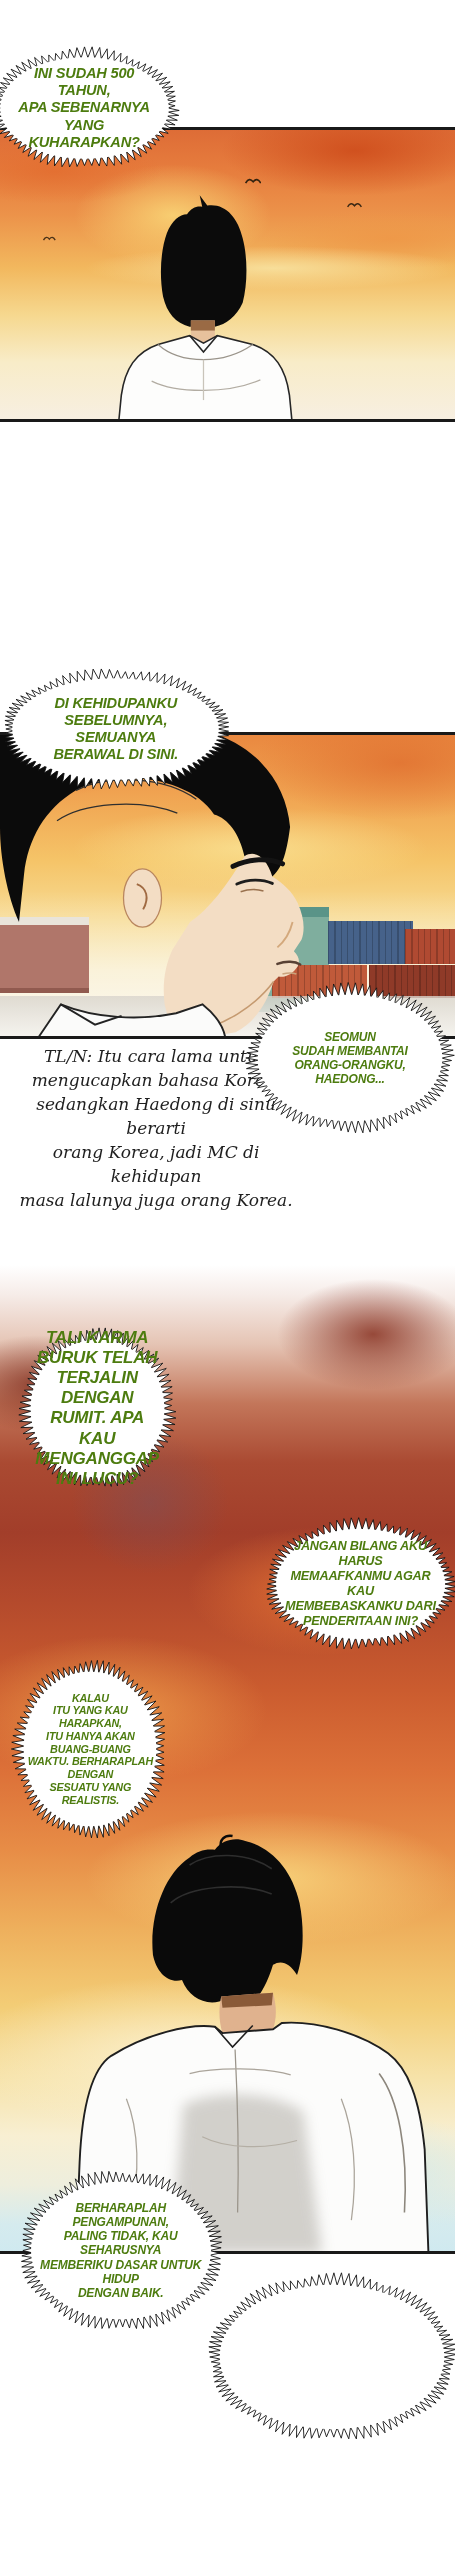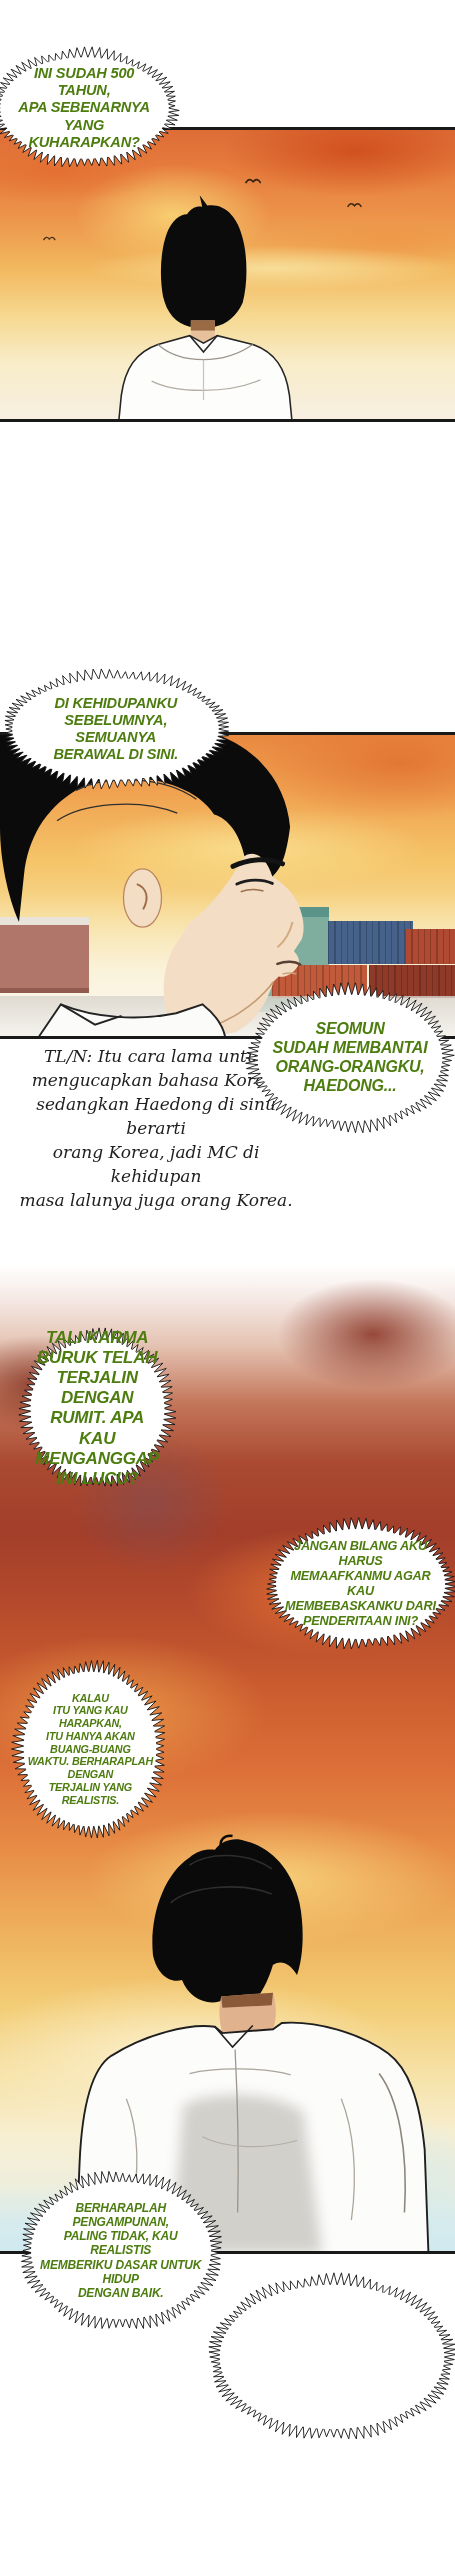--- a/index.html
+++ b/index.html
@@ -161,21 +161,21 @@
     <div class="txt" style="font-size:14.6px">DI KEHIDUPANKU
 SEBELUMNYA, SEMUANYA
 BERAWAL DI SINI.</div>
   </div>
 
   <div class="bubble" style="left:245px;top:982px;width:210px;height:152px">
       <svg viewBox="0 0 332 240">
         <path d="M310.3,120.0L326.6,124.0L309.7,126.9L323.8,131.9L308.6,133.8L321.8,139.7L306.8,140.6L321.5,148.0L304.5,147.4L320.1,156.3L301.7,154.1L317.6,164.6L298.2,160.7L313.8,172.6L294.1,167.2L308.7,180.3L289.3,173.5L302.4,187.4L283.1,179.0L295.0,193.8L276.3,184.2L286.6,199.4L269.1,189.1L277.5,204.2L261.5,193.6L267.7,208.1L253.5,197.9L257.5,211.3L245.2,201.8L248.7,216.5L236.6,205.5L239.8,222.2L227.6,208.9L230.3,227.3L218.4,212.0L220.0,231.6L208.9,214.7L209.2,234.9L199.1,217.1L197.9,237.2L189.1,218.5L186.4,238.3L178.8,218.9L174.7,238.2L168.6,218.8L163.1,237.1L158.4,218.3L151.8,235.0L148.2,217.4L140.8,232.0L138.2,216.2L130.2,228.6L128.3,214.6L118.8,228.6L118.6,212.7L107.5,227.7L109.0,210.5L96.3,226.0L99.6,207.8L85.4,223.3L90.4,204.8L75.1,219.6L81.5,201.4L65.5,214.8L73.5,196.9L56.8,209.2L66.1,191.9L49.0,202.7L59.3,186.6L42.3,195.6L52.9,181.1L36.6,188.1L47.1,175.4L31.9,180.3L41.7,169.5L26.7,173.2L36.8,163.4L19.9,167.0L32.5,157.2L13.8,160.2L28.7,150.8L8.8,152.8L25.4,144.2L4.9,145.0L22.8,137.5L2.3,136.8L20.8,130.6L1.1,128.4L20.6,123.5L1.3,120.0L21.1,116.5L2.8,111.7L22.3,109.6L5.6,103.7L24.0,102.8L9.4,96.0L26.3,96.0L14.2,88.8L29.2,89.4L16.9,81.0L32.6,82.9L19.3,72.8L36.6,76.4L22.8,64.6L41.1,70.2L27.4,56.8L46.2,64.0L33.2,49.4L51.9,58.1L40.1,42.5L58.5,52.6L48.2,36.5L66.0,48.0L57.1,31.3L74.0,43.7L66.9,27.0L82.3,39.8L77.2,23.6L91.0,36.2L87.9,21.1L99.9,32.9L98.8,19.2L109.1,29.9L108.2,14.1L118.6,27.3L118.3,9.6L128.2,25.0L128.9,5.9L138.1,23.0L140.0,3.0L148.1,21.5L151.4,1.3L158.3,20.3L163.1,0.6L168.6,20.4L174.7,1.2L178.8,21.3L186.2,2.8L188.9,22.6L197.4,5.5L198.8,24.2L208.1,9.1L208.6,26.3L218.3,13.5L218.2,28.7L228.4,17.0L227.5,31.3L239.5,18.5L236.6,34.3L250.3,20.8L245.5,37.7L260.8,24.1L254.1,41.4L270.7,28.3L262.3,45.5L279.8,33.4L270.1,49.9L287.9,39.4L276.7,55.5L295.1,46.2L282.7,61.3L301.1,53.6L288.1,67.3L305.9,61.4L293.0,73.4L309.6,69.4L297.3,79.7L312.4,77.5L301.1,86.1L316.9,84.8L304.4,92.7L322.0,91.9L307.1,99.3L326.1,99.5L309.2,106.1L329.1,107.5L310.8,113.0L330.9,115.8L311.6,120.0Z" fill="#ffffff" stroke="#101010" stroke-width="1.4"></path>
         <ellipse cx="166" cy="120" rx="146" ry="100" fill="#ffffff"></ellipse>
       </svg>
-    <div class="txt" style="font-size:16px">SEOMUN
+    <div class="txt" style="font-size:12px">SEOMUN
 SUDAH MEMBANTAI
 ORANG-ORANGKU,
 HAEDONG...</div>
   </div>
 
   <div class="bubble" style="left:17.7px;top:1327px;width:159px;height:163px">
       <svg viewBox="0 0 252 258">
         <path d="M230.8,129.0L250.2,134.1L230.9,137.6L250.2,144.2L230.4,146.2L248.9,154.4L228.7,154.7L246.3,164.2L225.9,162.8L242.4,173.6L222.6,170.7L237.4,182.3L218.7,178.3L231.4,190.4L214.4,185.6L224.6,197.6L209.7,192.6L217.8,204.6L204.5,199.2L213.2,213.2L198.9,205.5L207.7,221.5L193.0,211.5L201.3,229.2L186.6,217.0L193.9,236.0L179.9,222.1L185.7,241.7L172.8,226.7L176.8,246.3L164.9,229.9L167.4,249.7L156.9,232.3L157.7,251.7L148.7,234.1L147.8,252.4L140.5,235.3L138.0,252.0L132.2,235.9L128.4,250.5L123.9,236.0L118.9,250.2L115.7,235.5L109.3,251.3L107.4,234.6L99.5,251.4L99.3,233.0L89.6,250.2L91.2,230.9L79.9,247.9L83.2,228.2L70.6,244.2L75.5,224.7L61.9,239.2L68.5,219.9L54.0,233.1L62.0,214.5L46.8,226.1L55.9,208.7L40.7,218.2L50.2,202.5L35.5,209.7L44.8,196.0L31.2,200.8L40.0,189.1L24.9,193.5L35.5,181.9L18.4,186.0L31.5,174.5L12.7,177.7L27.9,166.7L8.0,168.8L24.9,158.7L4.5,159.3L22.4,150.5L2.2,149.3L21.0,141.9L1.3,139.2L20.9,133.3L1.7,129.0L21.3,124.7L3.4,119.0L22.3,116.2L6.3,109.3L23.9,107.8L10.1,100.1L26.0,99.6L14.2,91.3L28.6,91.5L15.6,81.4L31.6,83.6L17.9,71.7L35.2,75.9L21.3,62.2L39.2,68.4L25.8,53.2L43.8,61.2L31.5,44.8L48.9,54.3L38.2,37.3L55.1,48.5L45.9,30.8L61.9,43.4L54.4,25.4L69.0,38.8L63.4,21.2L76.3,34.7L72.7,18.1L83.8,31.1L82.3,16.0L91.5,28.1L91.2,13.0L99.4,25.5L99.9,8.5L107.4,23.4L109.0,4.9L115.6,21.9L118.6,2.4L123.9,21.0L128.5,1.2L132.3,20.7L138.4,1.3L140.7,21.1L148.3,2.8L148.9,23.2L157.9,5.6L156.8,25.8L167.0,9.6L164.6,29.1L175.4,14.8L172.0,32.8L183.2,20.9L179.2,37.0L190.3,27.6L186.1,41.7L198.6,32.3L192.7,46.8L207.2,37.0L199.1,52.3L215.4,42.7L205.0,58.3L222.9,49.4L210.6,64.7L229.5,57.1L215.7,71.6L235.0,65.5L220.0,79.0L239.4,74.7L223.0,87.1L242.5,84.4L225.5,95.3L244.3,94.4L227.4,103.6L244.9,104.4L228.8,112.0L244.5,114.4L229.7,120.5L243.5,124.2L230.0,129.0Z" fill="#ffffff" stroke="#101010" stroke-width="1.4"></path>
         <ellipse cx="126" cy="129" rx="106" ry="109" fill="#ffffff"></ellipse>
       </svg>
@@ -197,30 +197,30 @@
 
   <div class="bubble" style="left:11.4px;top:1659px;width:158px;height:180px">
       <svg viewBox="0 0 250 285">
         <path d="M228.1,142.5L242.2,147.6L227.7,151.6L241.9,157.8L226.9,160.7L242.6,168.3L225.7,169.7L242.3,178.9L223.9,178.6L240.9,189.4L221.7,187.4L238.4,199.7L219.0,196.1L234.6,209.5L215.5,204.3L229.7,218.7L210.8,211.9L223.8,227.1L205.7,218.9L217.0,234.6L200.2,225.6L209.5,241.1L194.4,231.8L201.5,246.6L188.4,237.5L193.2,251.3L182.0,242.9L186.7,258.4L175.4,247.7L179.8,265.2L168.6,252.1L172.2,271.2L161.5,256.0L164.0,276.1L154.2,259.4L155.2,279.9L146.7,262.1L146.1,282.3L138.8,263.6L136.7,283.4L130.9,264.0L127.3,283.2L123.0,263.7L118.1,281.6L115.2,262.8L109.1,278.8L107.5,261.4L100.6,275.1L99.9,259.4L92.3,271.5L92.4,256.9L83.1,270.3L85.1,253.8L74.0,268.0L77.8,250.2L65.1,264.6L70.8,246.1L56.5,260.1L63.9,241.4L48.6,254.3L57.4,236.1L41.3,247.4L51.8,229.6L35.0,239.6L46.7,222.6L29.6,230.9L42.1,215.2L25.3,221.5L37.9,207.4L22.0,211.7L34.2,199.5L19.6,201.7L30.8,191.2L15.7,192.4L27.8,182.8L10.8,183.4L25.3,174.1L6.6,173.8L23.2,165.3L3.5,163.7L21.6,156.3L1.4,153.2L20.5,147.1L0.6,142.5L20.2,137.9L1.1,131.8L21.3,128.7L2.9,121.2L23.0,119.7L5.8,111.0L25.1,110.8L9.8,101.3L27.7,102.2L14.6,92.1L30.8,93.8L20.2,83.6L34.2,85.6L22.9,73.9L38.0,77.6L26.1,64.1L42.3,70.0L30.2,54.6L46.9,62.6L35.4,45.8L52.0,55.6L41.5,37.7L57.5,49.0L48.5,30.6L63.8,43.4L56.3,24.6L70.6,38.7L64.7,19.8L77.7,34.6L73.6,16.1L85.0,31.1L82.7,13.7L92.4,28.1L91.9,12.3L99.9,25.6L100.9,11.1L107.5,23.7L109.3,7.3L115.2,22.3L118.1,4.4L123.0,21.5L127.3,2.6L130.9,21.3L136.7,2.0L138.8,21.7L146.1,2.8L146.7,22.7L155.3,4.9L154.3,25.3L164.2,8.4L161.6,28.7L172.5,13.1L168.7,32.7L180.3,18.9L175.5,37.2L187.3,25.6L182.1,42.1L193.7,33.0L188.3,47.5L200.7,39.2L194.4,53.3L208.8,44.7L200.1,59.5L216.4,51.0L205.5,66.2L223.3,58.3L210.6,73.3L229.5,66.5L215.2,80.8L234.6,75.5L219.3,88.8L238.6,85.2L222.0,97.5L241.5,95.4L224.2,106.3L243.1,105.9L225.8,115.3L243.6,116.5L227.0,124.3L243.1,127.1L227.7,133.4L241.6,137.4L228.0,142.5Z" fill="#ffffff" stroke="#101010" stroke-width="1.4"></path>
         <ellipse cx="125" cy="142.5" rx="105" ry="122.5" fill="#ffffff"></ellipse>
       </svg>
     <div class="txt" style="font-size:10.8px">KALAU
 ITU YANG KAU HARAPKAN,
 ITU HANYA AKAN BUANG-BUANG
 WAKTU. BERHARAPLAH DENGAN
-TERJALIN YANG REALISTIS.</div>
+SESUATU YANG REALISTIS.</div>
   </div>
 
   <div class="bubble" style="left:17.7px;top:2169px;width:206px;height:163px">
       <svg viewBox="0 0 325 258">
         <path d="M303.0,129.0L318.6,133.2L302.8,136.4L319.8,141.9L302.1,143.8L319.9,150.7L300.8,151.2L318.8,159.5L299.0,158.5L316.5,168.2L296.5,165.8L312.9,176.6L292.6,172.7L308.0,184.5L287.9,179.2L302.0,191.9L282.7,185.5L294.9,198.5L277.0,191.5L287.1,204.5L270.9,197.2L278.7,209.7L264.4,202.7L271.0,215.5L257.5,207.9L264.5,222.7L250.3,212.9L257.1,229.5L242.6,217.5L248.9,235.7L234.7,221.9L239.9,241.1L226.3,225.9L230.2,245.6L217.6,229.5L219.9,249.0L208.2,231.7L209.1,251.2L198.7,233.4L198.1,252.4L189.1,234.6L187.0,252.5L179.5,235.4L176.0,251.6L169.8,235.9L165.2,250.0L160.1,236.0L154.5,250.8L150.4,235.7L143.5,252.1L140.7,235.1L132.4,252.5L131.1,234.0L121.4,251.9L121.5,232.5L110.5,250.2L112.1,230.6L99.9,247.4L103.0,227.8L89.8,243.5L94.5,224.0L80.5,238.6L86.3,219.8L71.8,232.8L78.5,215.2L64.0,226.3L71.1,210.4L57.1,219.2L64.0,205.3L50.8,212.0L57.3,200.0L42.1,207.1L51.0,194.4L34.0,201.5L45.1,188.5L26.5,195.2L39.7,182.4L20.0,188.2L34.7,176.0L14.5,180.6L30.3,169.3L10.2,172.4L27.2,162.2L7.1,163.9L25.0,154.9L5.4,155.1L23.4,147.5L4.9,146.3L22.4,140.1L5.6,137.5L22.0,132.7L7.2,129.0L22.1,125.3L8.2,120.6L22.7,117.9L7.2,112.0L23.8,110.6L7.2,103.3L25.5,103.3L8.4,94.5L27.8,96.0L10.7,85.8L30.6,88.8L14.4,77.3L34.1,81.7L19.2,69.4L39.2,75.3L25.2,62.0L44.7,69.2L32.3,55.3L50.7,63.4L40.2,49.3L57.2,57.9L48.9,44.2L64.0,52.7L58.0,39.8L71.2,47.7L65.6,33.7L78.7,43.0L73.1,27.0L86.5,38.6L81.3,20.9L94.7,34.5L90.3,15.5L103.3,30.8L100.0,10.9L112.1,27.4L110.4,7.5L121.3,24.8L121.1,5.1L130.9,23.4L132.1,3.9L140.6,22.5L143.3,3.7L150.4,22.0L154.3,4.7L160.1,21.9L165.2,6.5L169.8,22.1L175.8,9.0L179.4,22.8L186.6,7.9L189.0,23.8L197.7,7.6L198.6,25.1L208.7,8.2L208.0,26.9L219.6,9.8L217.3,29.1L230.1,12.6L226.5,31.8L240.2,16.4L235.0,35.5L249.6,21.2L243.0,40.0L258.2,27.0L250.5,44.8L266.0,33.5L257.7,49.9L272.8,40.6L264.5,55.3L278.8,48.2L270.8,60.9L285.0,55.1L276.8,66.7L293.0,60.8L282.3,72.7L300.3,67.1L287.4,79.0L306.8,74.1L292.0,85.5L312.3,81.6L296.1,92.3L316.6,89.8L299.6,99.3L319.6,98.3L301.4,106.7L321.4,107.1L302.6,114.1L321.8,115.9L303.2,121.6L321.0,124.7L303.2,129.0Z" fill="#ffffff" stroke="#101010" stroke-width="1.4"></path>
         <ellipse cx="162.5" cy="129" rx="142.5" ry="109" fill="#ffffff"></ellipse>
       </svg>
     <div class="txt" style="font-size:12px">BERHARAPLAH PENGAMPUNAN,
-PALING TIDAK, KAU REALISTIS
+PALING TIDAK, KAU SEHARUSNYA
 MEMBERIKU DASAR UNTUK HIDUP
 DENGAN BAIK.</div>
   </div>
 
   <div class="bubble" style="left:207px;top:2272px;width:250px;height:170px">
       <svg viewBox="0 0 395 268">
         <path d="M373.5,134.0L390.8,138.0L372.9,140.8L388.2,145.7L371.7,147.6L384.7,153.1L370.1,154.4L383.8,160.9L367.9,161.1L382.9,169.0L365.2,167.7L381.0,177.1L362.1,174.3L378.0,185.1L358.3,180.9L373.9,192.8L354.0,187.3L368.5,200.1L348.7,193.4L362.0,206.9L342.4,198.9L354.5,213.1L335.6,204.1L346.1,218.6L328.3,209.1L336.9,223.3L320.7,213.9L327.2,227.4L312.8,218.4L317.3,231.2L304.5,222.8L309.4,237.6L295.9,226.9L300.8,243.6L287.0,230.8L291.5,249.1L277.8,234.5L281.4,253.8L268.3,237.9L270.7,257.7L258.4,240.9L259.5,260.6L248.1,242.9L247.9,262.5L237.5,244.1L236.0,263.4L226.9,245.1L224.0,263.3L216.2,245.7L212.1,262.3L205.5,246.0L200.4,260.6L194.8,246.0L188.8,260.2L184.1,245.7L177.1,261.7L173.5,245.2L165.1,262.4L162.8,244.4L153.2,262.3L152.2,243.2L141.4,261.3L141.8,241.7L129.9,259.2L131.5,239.8L118.7,256.2L121.8,236.5L108.2,252.1L112.4,232.9L98.3,247.2L103.4,229.1L89.1,241.6L94.6,225.0L80.7,235.5L86.3,220.7L73.0,228.9L78.2,216.2L63.8,224.5L70.5,211.4L54.3,220.2L63.2,206.5L45.3,215.3L56.2,201.4L37.1,209.7L49.7,196.0L29.8,203.4L43.6,190.3L23.6,196.5L38.5,184.3L18.5,189.1L34.5,177.7L14.6,181.4L31.0,171.1L11.9,173.4L28.2,164.5L10.3,165.3L25.8,157.8L9.8,157.2L24.0,151.0L9.9,149.3L22.7,144.2L6.7,141.8L21.9,137.4L4.4,134.0L21.6,130.6L3.1,126.0L21.9,123.7L2.9,117.9L22.7,116.8L4.1,109.8L24.2,109.9L6.4,101.8L27.0,103.2L10.1,94.1L30.7,96.8L14.9,86.8L35.0,90.5L20.9,79.9L39.8,84.4L27.7,73.6L45.0,78.5L35.3,67.9L50.7,72.7L42.0,61.7L56.7,67.0L47.3,54.2L63.2,61.6L53.4,47.0L70.2,56.2L60.5,40.1L77.5,51.1L68.5,33.9L85.3,46.2L77.5,28.3L93.6,41.6L87.2,23.6L102.9,38.1L97.7,19.7L112.4,35.1L108.7,16.8L122.2,32.3L120.1,14.9L132.1,29.8L131.7,13.7L142.2,27.7L143.4,13.2L152.5,25.7L154.3,10.4L162.9,24.1L165.4,6.9L173.4,22.7L176.8,4.0L184.1,21.6L188.6,2.0L194.8,20.9L200.5,1.0L205.6,20.5L212.5,1.0L216.4,20.8L224.4,2.1L227.0,22.3L236.1,4.2L237.5,24.1L247.4,7.3L247.8,26.3L258.2,11.1L257.9,28.7L268.6,15.7L267.7,31.3L278.4,20.6L277.4,34.3L289.7,22.2L286.9,37.4L300.8,24.5L296.1,40.9L311.5,27.6L305.0,44.6L321.7,31.5L313.7,48.6L331.2,36.3L321.9,52.9L339.9,41.9L329.3,58.1L347.6,48.2L335.8,63.7L354.3,55.1L341.9,69.5L359.9,62.5L347.5,75.4L364.5,70.2L352.6,81.4L368.2,78.0L357.2,87.6L372.5,85.3L361.4,93.9L378.6,91.8L365.1,100.3L383.9,98.7L368.3,106.8L388.3,106.1L371.0,113.4L391.5,113.8L373.2,120.2L393.5,121.8L374.7,127.1L394.2,129.9L374.5,134.0Z" fill="#ffffff" stroke="#101010" stroke-width="1.4"></path>
         <ellipse cx="197.5" cy="134" rx="177.5" ry="114" fill="#ffffff"></ellipse>
       </svg>
   </div>

